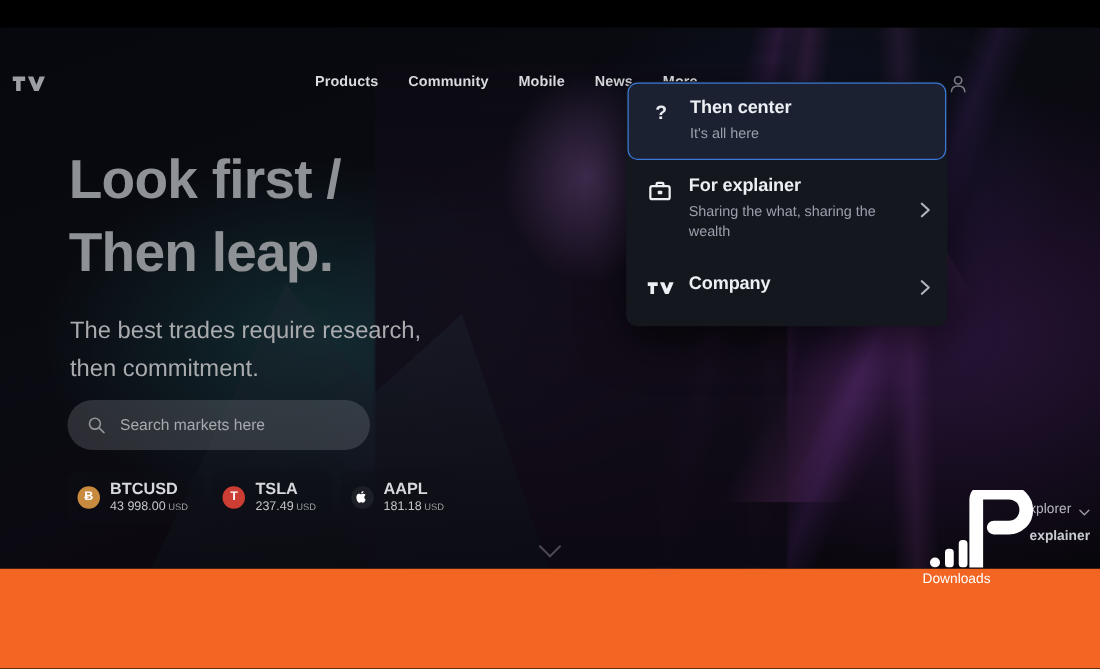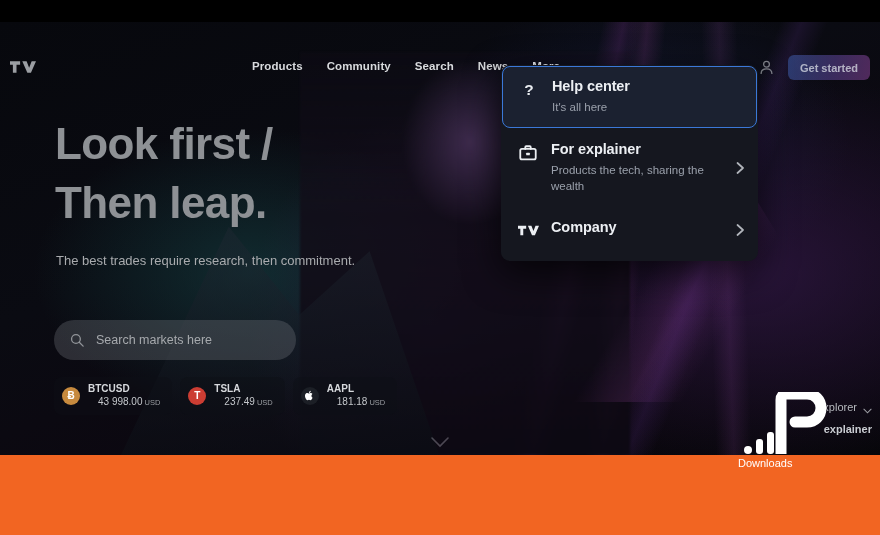--- a/index.html
+++ b/index.html
@@ -165,21 +165,21 @@
     letter-spacing: -0.6px;
     white-space: pre-line;
     z-index: 5;
   }
   .hero-sub {
     position: absolute;
     left: 56px;
     top: 228px;
     width: 300px;
     color: #a9abae;
-    font-size: 13px;
+    font-size: 19px;
     line-height: 1.62;
     z-index: 5;
   }
 
   .search-box {
     position: absolute;
     left: 54px;
     top: 298px;
     width: 242px;
     height: 40px;
@@ -217,22 +217,22 @@
     cursor: pointer;
   }
   .ticker-badge {
     width: 18px; height: 18px;
     border-radius: 50%;
     display: flex; align-items: center; justify-content: center;
     font-size: 10px; font-weight: bold; color: #fff;
     flex: 0 0 auto;
   }
   .ticker-txt { line-height: 1.28; }
-  .ticker-sym { color: #d6d8dc; font-size: 10px; font-weight: bold; }
-  .ticker-price { color: #c4c7cb; font-size: 10px; margin-left: 10px; }
+  .ticker-sym { color: #d6d8dc; font-size: 13px; font-weight: bold; }
+  .ticker-price { color: #c4c7cb; font-size: 10px; }
   .ticker-price .cur { font-size: 7.5px; color: #9a9da2; margin-left: 2px; }
 
   .scroll-chevron {
     position: absolute;
     left: 430px;
     top: 412px;
     width: 20px;
     height: 12px;
     opacity: 0.30;
     z-index: 5;
@@ -369,33 +369,32 @@
       <div class="tv-logo">
         <svg viewBox="0 0 36 22" width="26" height="16">
           <path d="M0 3 L14 3 L14 8 L9 8 L9 19 L4 19 L4 8 L0 8 Z" fill="#9b9ea3"></path>
           <path d="M17 3 L23 3 L26.5 12 L30 3 L36 3 L29 19 L24 19 Z" fill="#9b9ea3"></path>
         </svg>
       </div>
 
       <div class="nav-links">
         <span class="nav-link">Products</span>
         <span class="nav-link">Community</span>
-        <span class="nav-link">Search</span>
+        <span class="nav-link">Mobile</span>
         <span class="nav-link">News</span>
         <span class="nav-link active">More</span>
       </div>
 
       <div class="profile-icon">
         <svg viewBox="0 0 20 20" width="17" height="17">
           <circle cx="10" cy="6.2" r="3.4" fill="none" stroke="#c9ccd1" stroke-width="1.5"></circle>
           <path d="M3.6 17.5 C3.6 13.4 6.5 11.5 10 11.5 C13.5 11.5 16.4 13.4 16.4 17.5" fill="none" stroke="#c9ccd1" stroke-width="1.5"></path>
         </svg>
       </div>
 
-      <button class="get-started">Get started</button>
     </div>
 
     <div class="hero-title">Look first /
 Then leap.</div>
     <div class="hero-sub">The best trades require research, then commitment.</div>
 
     <div class="search-box">
       <span class="search-icon">
         <svg viewBox="0 0 16 16" width="14" height="14">
           <circle cx="6.8" cy="6.8" r="5" fill="none" stroke="#b3b6ba" stroke-width="1.5"></circle>
@@ -466,37 +465,37 @@
 
   <div class="dropdown">
 
     <div class="dd-item focused">
       <span class="dd-icon">
         <svg viewBox="0 0 22 22" width="20" height="20">
           <text x="11" y="16.5" font-size="17" font-weight="bold" fill="#e8ebef" text-anchor="middle" font-family="Liberation Sans, sans-serif">?</text>
         </svg>
       </span>
       <span class="dd-texts">
-        <span class="dd-title" style="display:block">Help center</span>
+        <span class="dd-title" style="display:block">Then center</span>
         <span class="dd-desc" style="display:block">It's all here</span>
       </span>
     </div>
 
 
     <div class="dd-item">
       <span class="dd-icon">
         <svg viewBox="0 0 22 22" width="20" height="20">
           <rect x="2.5" y="6.5" width="17" height="11.5" rx="1.8" fill="none" stroke="#eceff3" stroke-width="2"></rect>
           <path d="M8 6.5 L8 4.6 C8 4 8.4 3.6 9 3.6 L13 3.6 C13.6 3.6 14 4 14 4.6 L14 6.5" fill="none" stroke="#eceff3" stroke-width="2" stroke-linecap="round"></path>
           <rect x="9" y="10.6" width="4" height="3" rx="0.6" fill="#eceff3"></rect>
         </svg>
       </span>
       <span class="dd-texts">
         <span class="dd-title" style="display:block">For explainer</span>
-        <span class="dd-desc" style="display:block">Products the tech, sharing the wealth</span>
+        <span class="dd-desc" style="display:block">Sharing the what, sharing the wealth</span>
       </span>
       <span class="dd-arrow">
         <svg viewBox="0 0 10 14" width="10" height="14">
           <polyline points="2.5,2 8,7 2.5,12" fill="none" stroke="#cdd1d7" stroke-width="1.7" stroke-linecap="round" stroke-linejoin="round"></polyline>
         </svg>
       </span>
     </div>
 
     <div class="dd-item">
       <span class="dd-icon">

